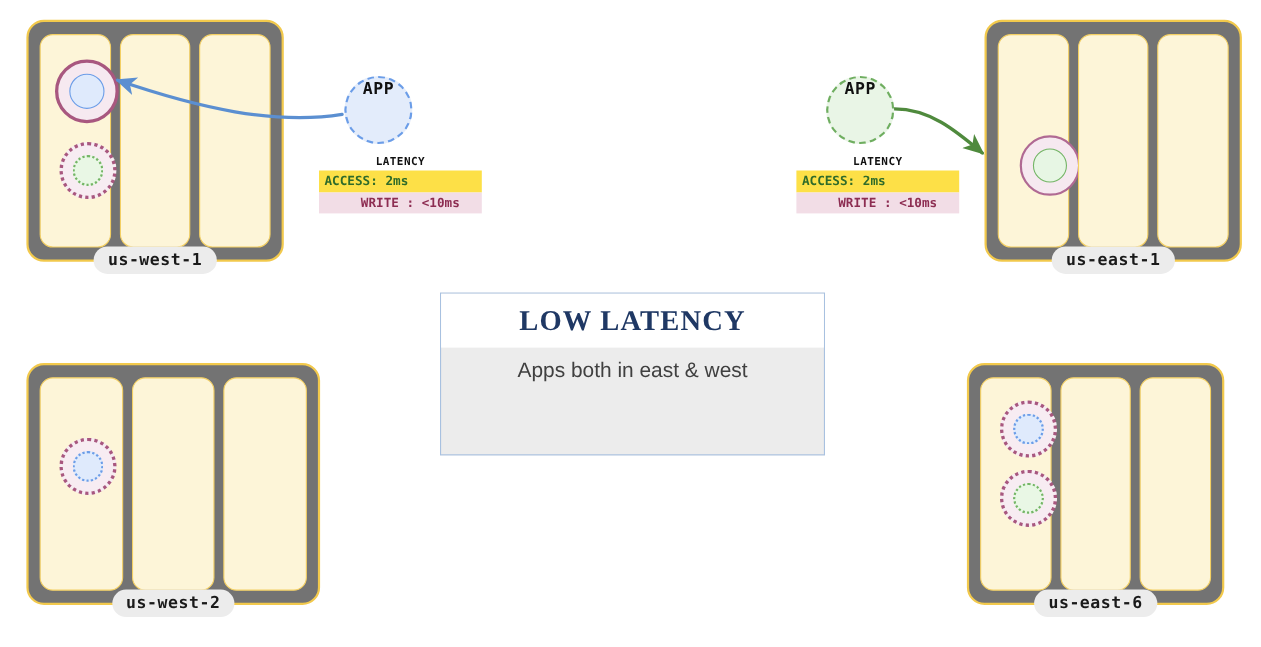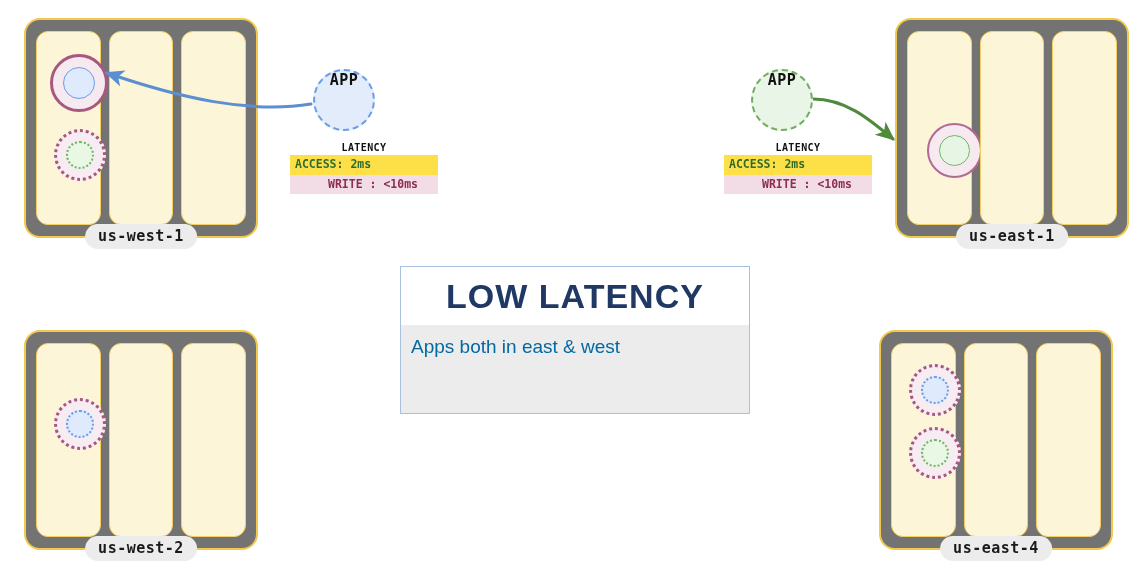--- a/index.html
+++ b/index.html
@@ -160,32 +160,32 @@
   .callout {
     position: absolute;
     box-sizing: border-box;
     border: 1px solid #a8c1e0;
     background: #ececec;
     z-index: 7;
   }
   .callout-header {
     background: #ffffff;
     text-align: center;
-    font-family: Liberation Sans, sans-serif;
-    font-weight: bold;
-    font-size: 34px;
+    font-family: Liberation Serif, serif;
+    font-weight: bold;
+    font-size: 26px;
     color: #1f3864;
     letter-spacing: 1px;
     padding: 10px 0 9px 0;
   }
   .callout-body {
-    text-align: left;
+    text-align: center;
     font-family: "Liberation Sans", sans-serif;
     font-size: 19px;
-    color: #0369a1;
+    color: #404040;
     padding: 8px 10px 12px 10px;
     line-height: 1.45;
   }
 
   
   #arrow-layer {
     position: absolute;
     left: 0;
     top: 0;
     width: 1146px;
@@ -230,21 +230,21 @@
     <div class="rack">
       <div class="replica solid-thin" style="left:19px; top:91px; width:55px; height:55px;">
         <div class="core green-solid" style="width:31px; height:31px;"></div>
       </div>
     </div>
     <div class="rack"></div>
     <div class="rack"></div>
     <div class="region-label">us-east-1</div>
   </div>
 
-  <div class="region" style="left:24px; top:330px; width:234px; height:220px;">
+  <div class="region" style="left:24px; top:330px; width:267px; height:220px;">
     <div class="rack">
       <div class="replica dotted" style="left:17px; top:54px; width:52px; height:52px;">
         <div class="core blue-dotted" style="width:28px; height:28px;"></div>
       </div>
     </div>
     <div class="rack"></div>
     <div class="rack"></div>
     <div class="region-label">us-west-2</div>
   </div>
 
@@ -252,21 +252,21 @@
     <div class="rack">
       <div class="replica dotted" style="left:17px; top:20px; width:52px; height:52px;">
         <div class="core blue-dotted" style="width:28px; height:28px;"></div>
       </div>
       <div class="replica dotted" style="left:17px; top:83px; width:52px; height:52px;">
         <div class="core green-dotted" style="width:28px; height:28px;"></div>
       </div>
     </div>
     <div class="rack"></div>
     <div class="rack"></div>
-    <div class="region-label">us-east-4</div>
+    <div class="region-label">us-east-6</div>
   </div>
 
   <div class="app-node blue" style="left:313px; top:69px; width:62px; height:62px;">
     <span>APP</span>
   </div>
   <div class="latency-block" style="left:290px; top:142px;">
     <div class="latency-title">LATENCY</div>
     <div class="latency-row access">ACCESS: 2ms</div>
     <div class="latency-row write">WRITE : &lt;10ms</div>
   </div>

